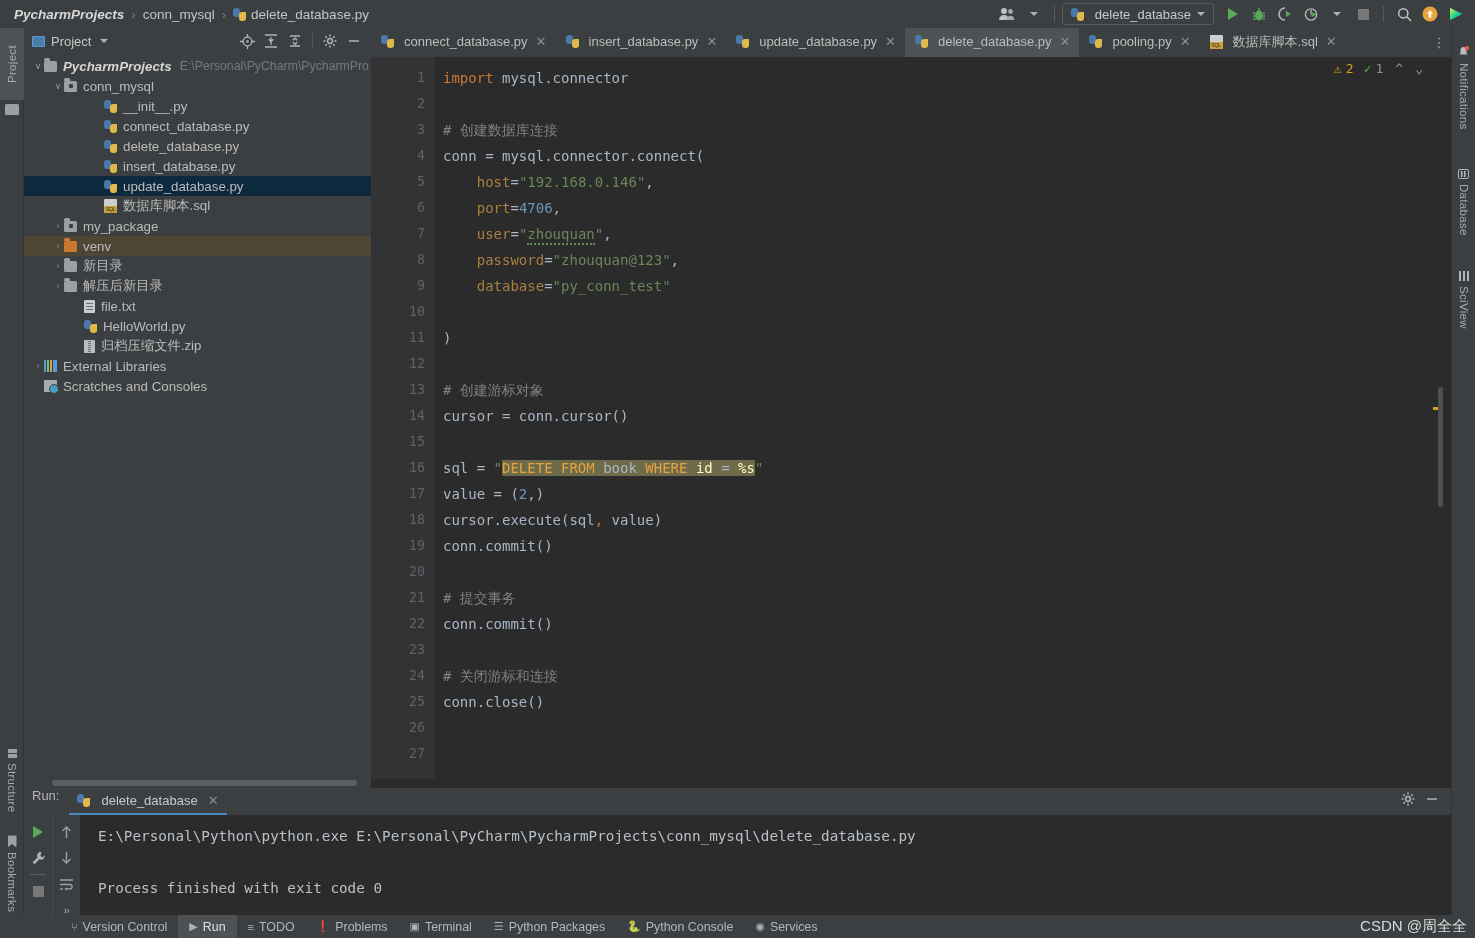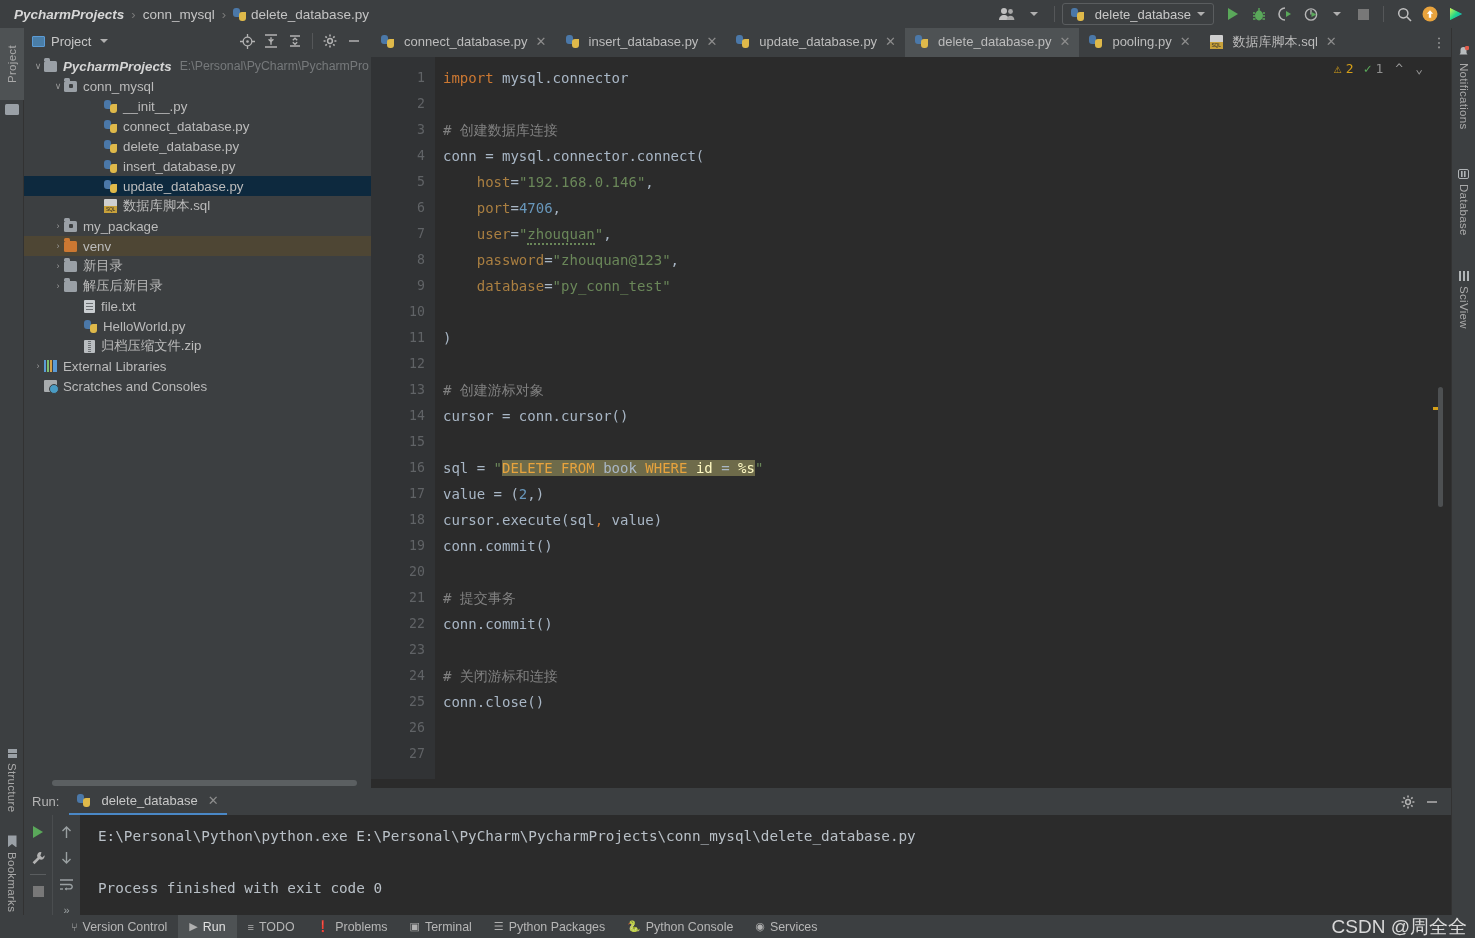--- a/index.html
+++ b/index.html
@@ -171,21 +171,21 @@
   #rightScroll .mark{position:absolute;right:2px;width:10px;height:3px;}
   #editorVBar{position:absolute;right:2px;top:330px;width:5px;height:120px;background:#4d5052;border-radius:3px;}
 
   #edithscroll{height:9px;background:#2b2b2b;position:relative;}
 
   
   #runpanel {
     position:absolute; left:24px; top:788px; width:1427px; height:127px;
     background:#3c3f41; display:flex; flex-direction:column;
   }
-  #runhdr { height:27px; display:flex; align-items:center; background:#3c3f41;}
+  #runhdr { height:27px; display:flex; align-items:flex-start; background:#3c3f41;}
   #runhdr .lbl { color:#b4b4b4; font-size:13px; padding:0 10px 0 8px;}
   #runtab {
     display:flex; align-items:center; gap:6px; height:27px; padding:0 8px;
     color:#c8c8c8; font-size:13px; border-bottom:2px solid #4a88c7;
   }
   #runhdr .right{margin-left:auto;display:flex;align-items:center;gap:2px;padding-right:8px;}
   #runbody { flex:1; display:flex; background:#2b2b2b;}
   .runtools { width:28px; background:#3c3f41; display:flex; flex-direction:column; align-items:center; padding-top:4px; gap:0;}
   .rticon{width:24px;height:26px;display:flex;align-items:center;justify-content:center;color:#9aa0a2;}
   #console {
@@ -194,21 +194,21 @@
   }
   #console .cl { height:26px; line-height:26px; white-space:pre;}
 
   
   #statusbar {
     position:absolute; left:0; bottom:0; width:1475px; height:23px;
     background:#3c3f41; display:flex; align-items:center; font-size:12.4px; color:#b6b6b6;
   }
   .sbitem { display:flex; align-items:center; gap:5px; padding:0 11px; height:23px;}
   .sbitem.active { background:#4e5254; color:#e0e0e0;}
-  #watermark { margin-left:auto; padding-right:8px; color:#d9d9d9; font-size:19px;}
+  #watermark { margin-left:auto; padding-right:8px; color:#d9d9d9; font-size:15px;}
   .badge-warn{color:#d6a018;}
   .badge-ok{color:#5aa85a;}
 </style>
 </head>
 <body>
 
 <div id="topbar">
   <div id="breadcrumb">
     <span class="crumb bold">PycharmProjects</span>
     <span class="sep">›</span>

